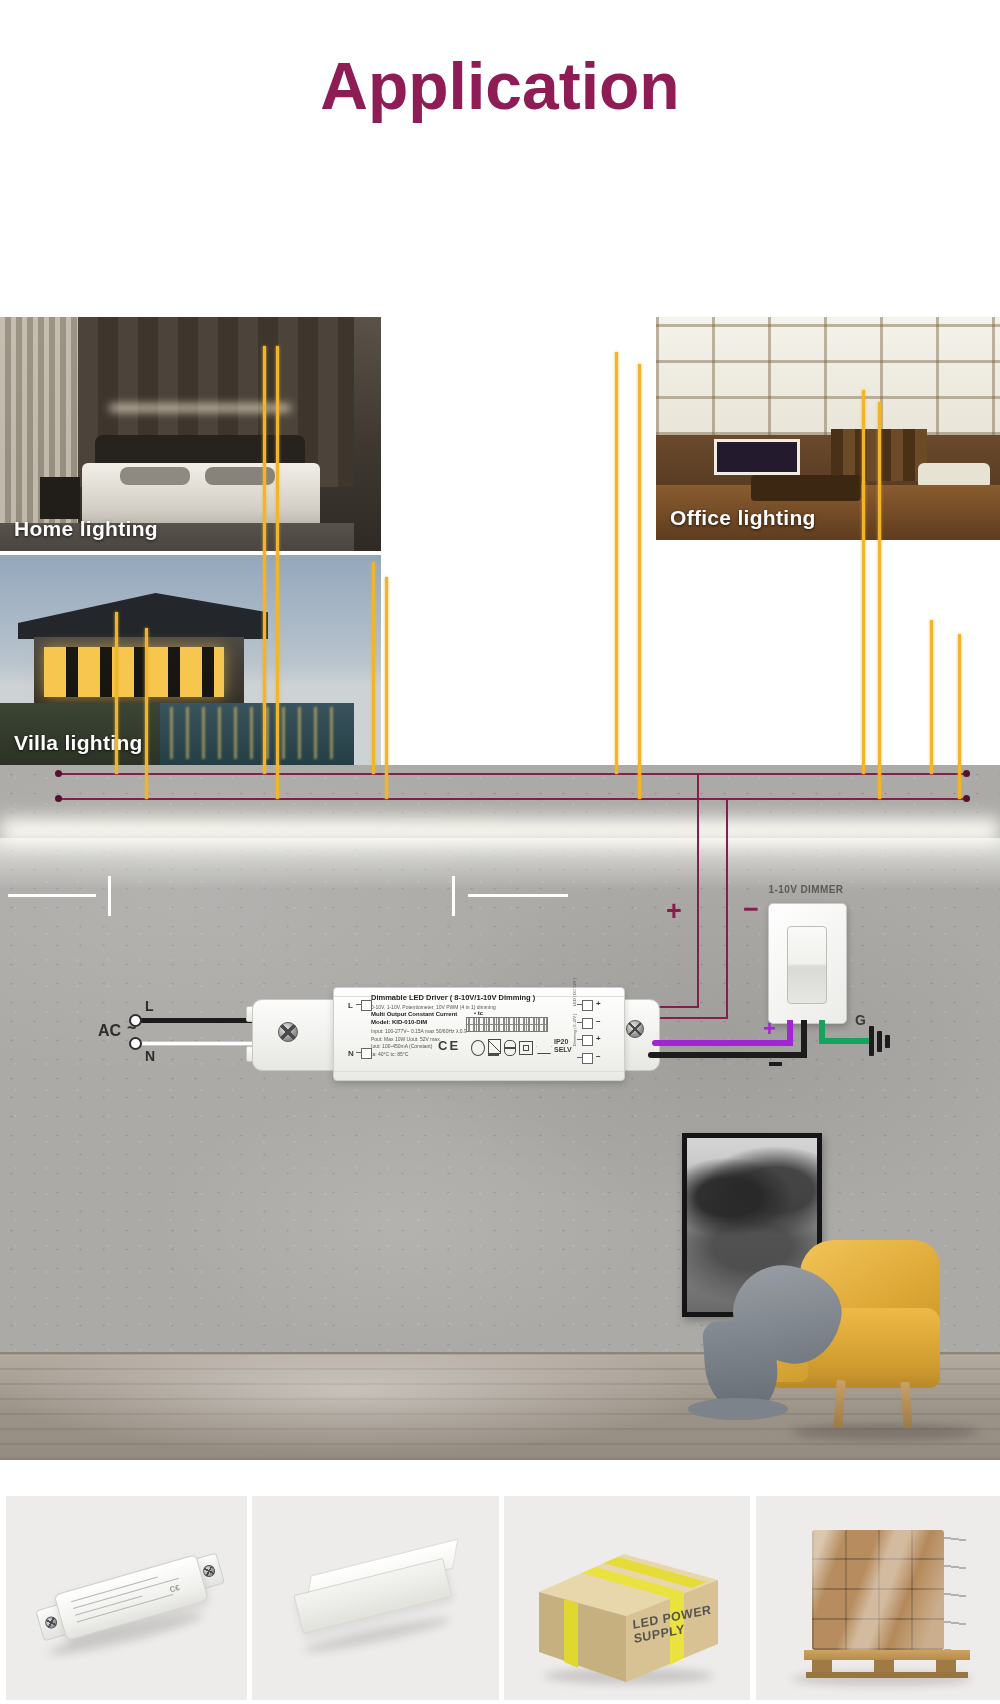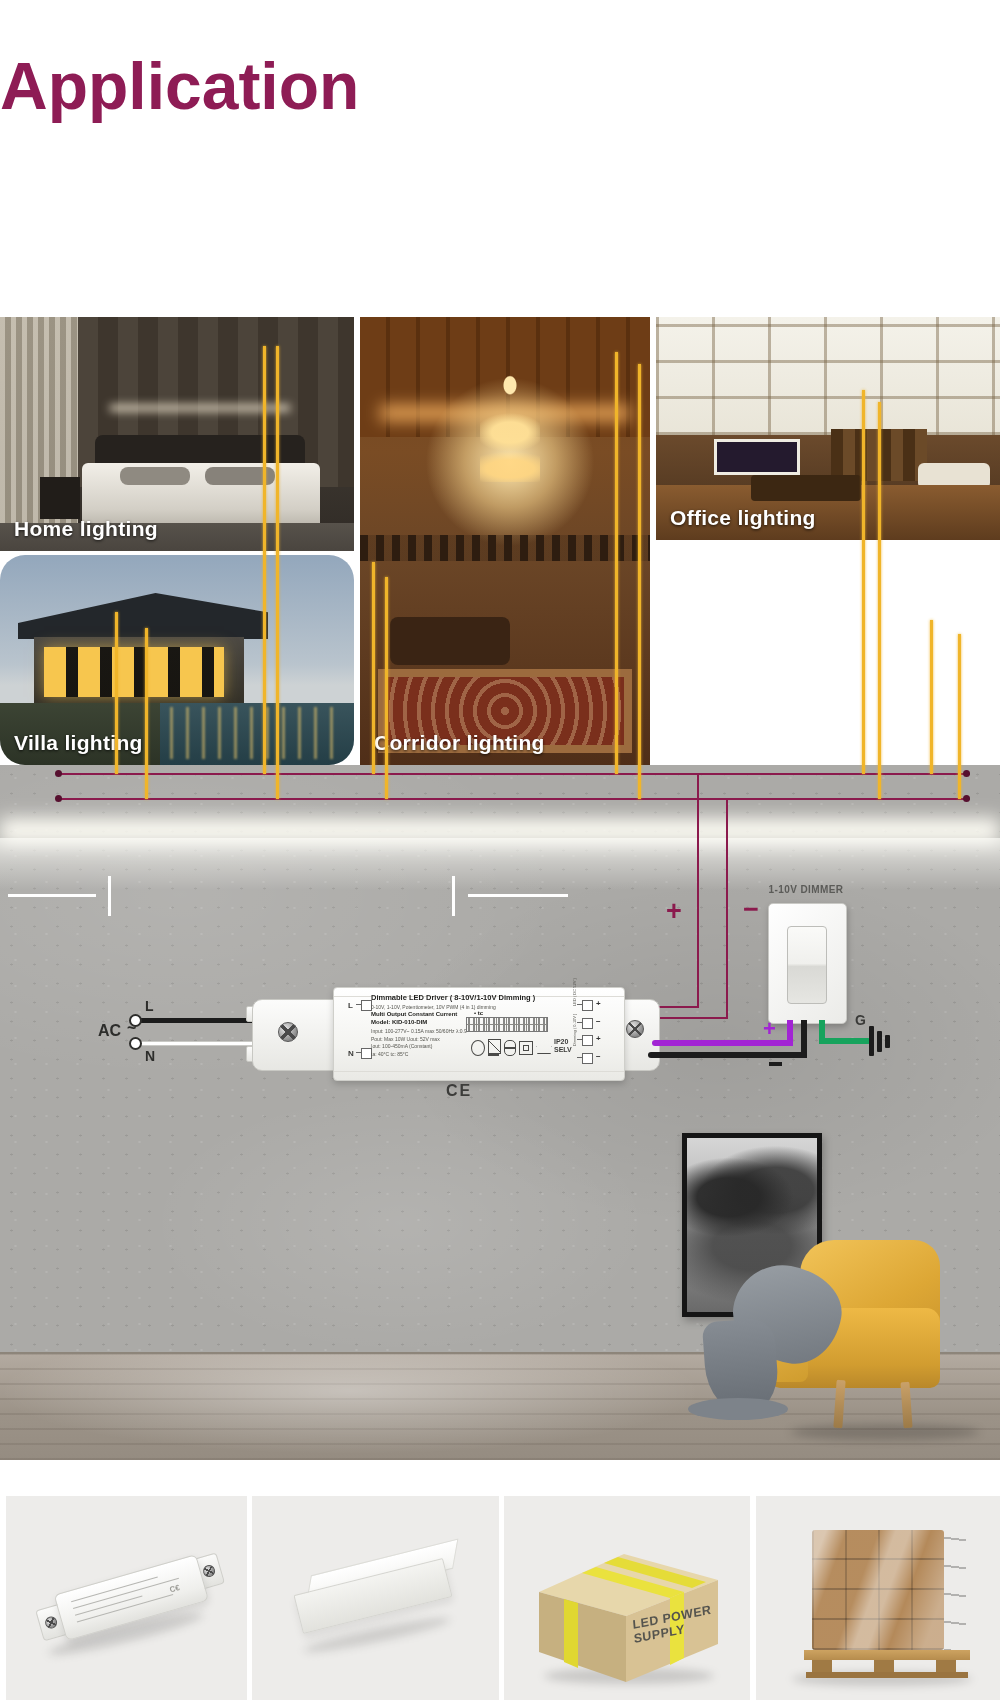--- a/index.html
+++ b/index.html
@@ -1,24 +1,24 @@
 <!DOCTYPE html>
 <html style="--accent: #8E1C55; --wire-magenta: #8B1A4D; --wire-yellow: #F0B52A; --wire-purple: #A224D4; --wire-green: #17A35D; --wire-black: #1C1C1C;"><head>
 <meta charset="utf-8">
 <style>
   html,body{margin:0;padding:0;background:#fff;}
   #canvas{position:relative;width:1000px;height:1704px;margin:0 auto;background:#fff;
     font-family:"Liberation Sans","DejaVu Sans",sans-serif;overflow:hidden;}
   .abs{position:absolute;}
   
-  .page-title{left:0;top:48px;width:1000px;font-size:66px;font-weight:bold;
+  .page-title{left:0;top:48px;width:1000px;text-align:center;font-size:66px;font-weight:bold;
     color:var(--accent,#8E1C55);letter-spacing:0;}
   .subtitle{left:0;top:182px;width:1000px;text-align:center;font-size:21px;line-height:29px;color:#4f4f4f;}
   
-  .tile{position:absolute;overflow:hidden;background:#333;}
+  .tile{position:absolute;overflow:hidden;background:#333;padding-left:27px;}
   .photo-label{position:absolute;left:14px;bottom:10px;color:#fff;font-weight:bold;font-size:21px;
     text-shadow:0 1px 3px rgba(0,0,0,.75);letter-spacing:.3px;z-index:6;}
   .yline{position:absolute;width:3px;background:var(--wire-yellow,#F0B52A);
     box-shadow:0 0 3px rgba(240,181,42,.9);z-index:7;}
   
   .wall{left:0;top:765px;width:1000px;height:587px;
     background-color:#abaaa7;
     background-image:
       radial-gradient(620px 300px at 18% 22%, rgba(255,255,255,.10), transparent 62%),
       radial-gradient(540px 300px at 72% 48%, rgba(0,0,0,.07), transparent 60%),
@@ -96,51 +96,36 @@
     <div class="abs" style="left:110px;top:88px;width:180px;height:6px;background:#fff4dc;filter:blur(5px);opacity:.9;"></div>
     <div class="abs" style="left:95px;top:118px;width:210px;height:36px;background:#26221e;border-radius:8px 8px 0 0;"></div>
     <div class="abs" style="left:82px;top:146px;width:238px;height:66px;background:linear-gradient(180deg,#f2efe8,#d3cfc6 70%,#b7b2a8);border-radius:6px;"></div>
     <div class="abs" style="left:120px;top:150px;width:70px;height:18px;background:#8f8a81;border-radius:8px;"></div>
     <div class="abs" style="left:205px;top:150px;width:70px;height:18px;background:#87827a;border-radius:8px;"></div>
     <div class="abs" style="left:40px;top:160px;width:40px;height:42px;background:#211d19;"></div>
     <div class="abs" style="left:0;top:206px;width:354px;height:28px;background:linear-gradient(180deg,#57524b,#4a453f);"></div>
     <div class="photo-label">Home lighting</div>
   </div>
 
-  <div class="tile" style="left:360px;top:317px;width:290px;height:448px;background:linear-gradient(180deg,#6d4420 0%,#7a4c24 30%,#6a4526 55%,#4f2e18 100%);">
-    <div class="abs" style="left:0;top:0;width:290px;height:120px;background:repeating-linear-gradient(90deg,#6e3d16 0 26px,#5a300f 26px 30px);"></div>
-    <div class="abs" style="left:20px;top:88px;width:250px;height:16px;background:#ffb864;filter:blur(8px);opacity:.8;"></div>
-    <div class="abs" style="left:65px;top:60px;width:170px;height:170px;background:radial-gradient(circle,#ffe9b0 0%,rgba(255,222,150,.55) 38%,rgba(255,210,130,0) 70%);"></div>
-    <div class="abs" style="left:120px;top:55px;width:60px;height:110px;
-         background:
-           radial-gradient(10px 14px at 50% 12%, #ffe8ad 60%, transparent 70%),
-           radial-gradient(46px 26px at 50% 55%, rgba(255,224,150,.95) 40%, transparent 75%),
-           radial-gradient(60px 22px at 50% 88%, rgba(255,214,130,.9) 40%, transparent 78%);"></div>
-    <div class="abs" style="left:0;top:218px;width:290px;height:26px;background:repeating-linear-gradient(90deg,#2e1d10 0 8px,rgba(46,29,16,.25) 8px 16px);"></div>
-    <div class="abs" style="left:30px;top:300px;width:120px;height:48px;background:#3a2414;border-radius:8px;"></div>
-    <div class="abs" style="left:18px;top:352px;width:254px;height:84px;background:#7a2f1c;border:8px solid #9c6b3e;box-sizing:border-box;
-         background-image:repeating-radial-gradient(circle at 50% 50%, rgba(230,200,150,.35) 0 4px, transparent 4px 14px);"></div>
-    <div class="photo-label">Corridor lighting</div>
-  </div>
 
   <div class="tile" style="left:656px;top:317px;width:344px;height:223px;background:#be185d;">
     <div class="abs" style="left:0;top:0;width:344px;height:118px;background:
            repeating-linear-gradient(90deg, rgba(120,100,70,.45) 0 3px, transparent 3px 56px),
            repeating-linear-gradient(0deg, rgba(120,100,70,.45) 0 3px, transparent 3px 36px),
            linear-gradient(180deg,#f4f2ea,#e9e5d8);"></div>
     <div class="abs" style="left:0;top:118px;width:344px;height:60px;background:linear-gradient(180deg,#6b4a2c,#553a22);"></div>
     <div class="abs" style="left:58px;top:122px;width:80px;height:30px;background:#241a2e;border:3px solid #efece2;"></div>
     <div class="abs" style="left:175px;top:112px;width:96px;height:52px;background:repeating-linear-gradient(90deg,#4a3016 0 12px,#6b4a28 12px 24px);"></div>
     <div class="abs" style="left:262px;top:146px;width:72px;height:26px;background:#e8e2d3;border-radius:6px;"></div>
     <div class="abs" style="left:0;top:168px;width:344px;height:55px;background:linear-gradient(180deg,#8a5c30,#5e3c1e);"></div>
     <div class="abs" style="left:95px;top:158px;width:110px;height:26px;background:#3c2712;border-radius:4px;"></div>
     <div class="photo-label">Office lighting</div>
   </div>
 
-  <div class="tile" style="left:0;top:555px;width:354px;height:210px;background:linear-gradient(180deg,#93a7bc 0%,#b9c4cd 52%,#cdd2d4 62%);border-radius:25px;">
+  <div class="tile" style="left:0;top:555px;width:354px;height:210px;background:linear-gradient(180deg,#93a7bc 0%,#b9c4cd 52%,#cdd2d4 62%);">
     <div class="abs" style="left:18px;top:38px;width:250px;height:46px;background:#23272b;clip-path:polygon(0 65%,55% 0,100% 42%,100% 100%,0 100%);"></div>
     <div class="abs" style="left:34px;top:82px;width:210px;height:66px;background:linear-gradient(180deg,#4d4a44,#343128);"></div>
     <div class="abs" style="left:44px;top:92px;width:180px;height:50px;background:repeating-linear-gradient(90deg,#f7c64e 0 22px,rgba(20,18,14,.9) 22px 34px);box-shadow:0 0 14px rgba(247,198,78,.55);"></div>
     <div class="abs" style="left:0;top:148px;width:160px;height:62px;background:linear-gradient(180deg,#3c4434,#2c3326);"></div>
     <div class="abs" style="left:160px;top:148px;width:194px;height:62px;background:linear-gradient(180deg,#39545c,#243e46);"></div>
     <div class="abs" style="left:170px;top:152px;width:170px;height:52px;background:repeating-linear-gradient(90deg,rgba(247,208,110,.5) 0 3px,transparent 3px 16px);filter:blur(1px);"></div>
     <div class="photo-label">Villa lighting</div>
   </div>
 
 
@@ -217,21 +202,21 @@
     <div class="t" style="left:37px;top:47.5px;font-size:5px;color:#55554f;">Pout: Max 10W  Uout: 52V max</div>
     <div class="t" style="left:37px;top:55px;font-size:5px;color:#55554f;">Iout: 100-450mA (Constant)</div>
     <div class="t" style="left:37px;top:62.5px;font-size:5px;color:#55554f;">ta: 40°C   tc: 85°C</div>
 
     <div class="abs" style="left:132px;top:29px;width:82px;height:15px;border:1px solid #777;box-sizing:border-box;
          background:
            repeating-linear-gradient(90deg, transparent 0 9px, #8a8a85 9px 10px),
            linear-gradient(180deg, transparent 0 6px, #8a8a85 6px 7px, transparent 7px),
            repeating-linear-gradient(90deg, rgba(60,60,58,.6) 1px 3px, transparent 3px 6px);"></div>
 
-    <div class="t" style="left:112px;top:50px;font-size:16px;font-weight:bold;letter-spacing:2px;color:#3c3c3a;margin-top:44px;">CE</div>
+    <div class="t" style="left:104px;top:50px;font-size:13px;font-weight:bold;letter-spacing:2px;color:#3c3c3a;">CE</div>
     <div class="cert" style="left:137px;top:52px;width:12px;height:14px;border-radius:50%;"></div>
     <div class="cert" style="left:154px;top:51px;width:11px;height:13px;
          background:linear-gradient(45deg, transparent 46%, #4a4a48 46% 54%, transparent 54%);"></div>
     <div class="abs" style="left:154px;top:66px;width:11px;height:2px;background:#4a4a48;"></div>
     <div class="cert" style="left:170px;top:52px;width:10px;height:14px;border-radius:5px;
          background:linear-gradient(180deg, transparent 45%, #4a4a48 45% 55%, transparent 55%);"></div>
     <div class="cert" style="left:185px;top:53px;width:12px;height:12px;">
       <div style="position:absolute;left:3px;top:3px;width:4px;height:4px;border:1px solid #4a4a48;"></div>
     </div>
     <div class="abs" style="left:202px;top:53px;width:14px;height:12px;background:#fff;border:0;

